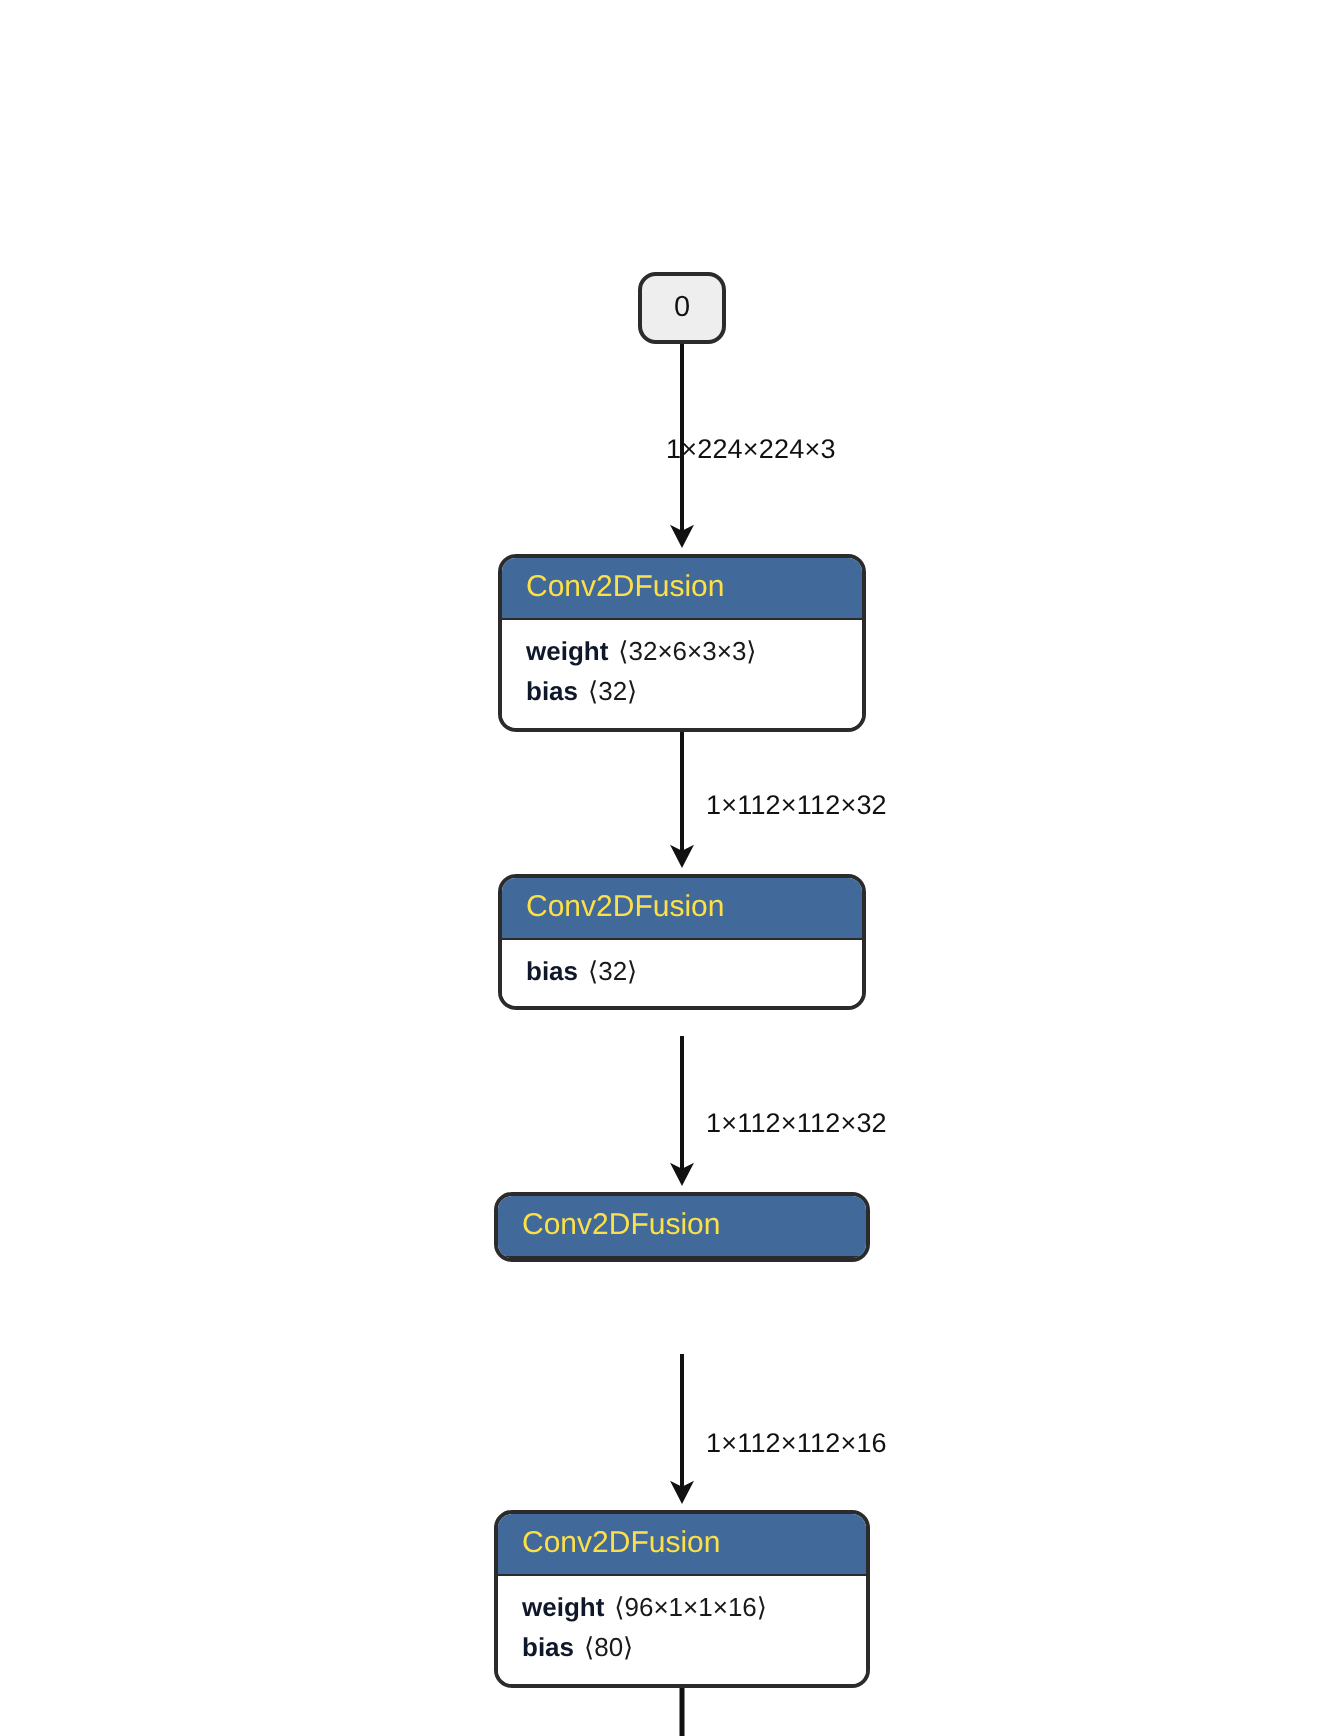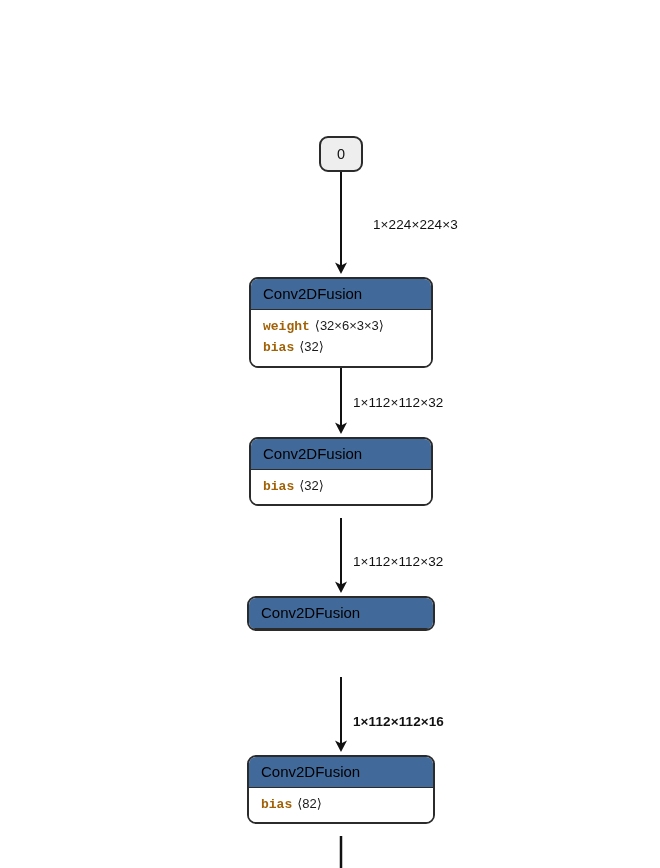--- a/index.html
+++ b/index.html
@@ -66,42 +66,41 @@
     position: absolute;
     box-sizing: border-box;
     border: 2px solid #2b2b2b;
     border-radius: 9px;
     background: #ffffff;
     overflow: hidden;
   }
   .op-header {
     box-sizing: border-box;
     background: #41699a;
-    color: #000000;
+    color: #fde047;
     font-size: 15px;
     padding: 6px 12px 7px 12px;
     line-height: 1.15;
     border-bottom: 1px solid #2b2b2b;
     font-family: "Liberation Sans", "DejaVu Sans", sans-serif;
   }
   .op-body {
     box-sizing: border-box;
     background: #ffffff;
     padding: 6px 12px 7px 12px;
   }
   .attr-row {
     font-size: 13px;
     line-height: 1.55;
     color: #111111;
     white-space: nowrap;
   }
   .attr-name {
     font-weight: bold;
-    color: #a16207;
-    font-family: Liberation Mono, monospace;
+    color: #0f172a;
   }
   .attr-shape {
     color: #1a1a1a;
     font-weight: normal;
     margin-left: 5px;
   }
 </style>
 </head>
 <body>
 
@@ -118,27 +117,27 @@
 
     <line x1="341" y1="358" x2="341" y2="432" stroke="#111111" stroke-width="2" marker-end="url(#arrowhead)"></line>
 
     <line x1="341" y1="518" x2="341" y2="591" stroke="#111111" stroke-width="2" marker-end="url(#arrowhead)"></line>
 
     <line x1="341" y1="677" x2="341" y2="750" stroke="#111111" stroke-width="2" marker-end="url(#arrowhead)"></line>
 
     <line x1="341" y1="836" x2="341" y2="868" stroke="#111111" stroke-width="2.5"></line>
   </svg>
 
-  <div class="edge-label" style="left:373px; top:217px;">1×224×224×3</div>
+  <div class="edge-label" style="left:333px; top:217px;">1×224×224×3</div>
 
   <div class="edge-label" style="left:353px; top:395px;">1×112×112×32</div>
 
   <div class="edge-label" style="left:353px; top:554px;">1×112×112×32</div>
 
-  <div class="edge-label" style="left:353px; top:714px;font-weight:bold;">1×112×112×16</div>
+  <div class="edge-label" style="left:353px; top:714px;">1×112×112×16</div>
 
   <div class="io-node" style="left:319px; top:136px; width:44px; height:36px;">
     <span class="io-node-label">0</span>
   </div>
 
   <div class="op-node" style="left:249px; top:277px; width:184px;">
     <div class="op-header">Conv2DFusion</div>
     <div class="op-body">
       <div class="attr-row">
         <span class="attr-name">weight</span><span class="attr-shape">⟨32×6×3×3⟩</span>
@@ -159,18 +158,21 @@
   </div>
 
   <div class="op-node" style="left:247px; top:596px; width:188px;">
     <div class="op-header">Conv2DFusion</div>
   </div>
 
   <div class="op-node" style="left:247px; top:755px; width:188px;">
     <div class="op-header">Conv2DFusion</div>
     <div class="op-body">
       <div class="attr-row">
-        <span class="attr-name">bias</span><span class="attr-shape">⟨82⟩</span>
+        <span class="attr-name">weight</span><span class="attr-shape">⟨96×1×1×16⟩</span>
+      </div>
+      <div class="attr-row">
+        <span class="attr-name">bias</span><span class="attr-shape">⟨80⟩</span>
       </div>
     </div>
   </div>
 
 </div>
 
 </body></html>

